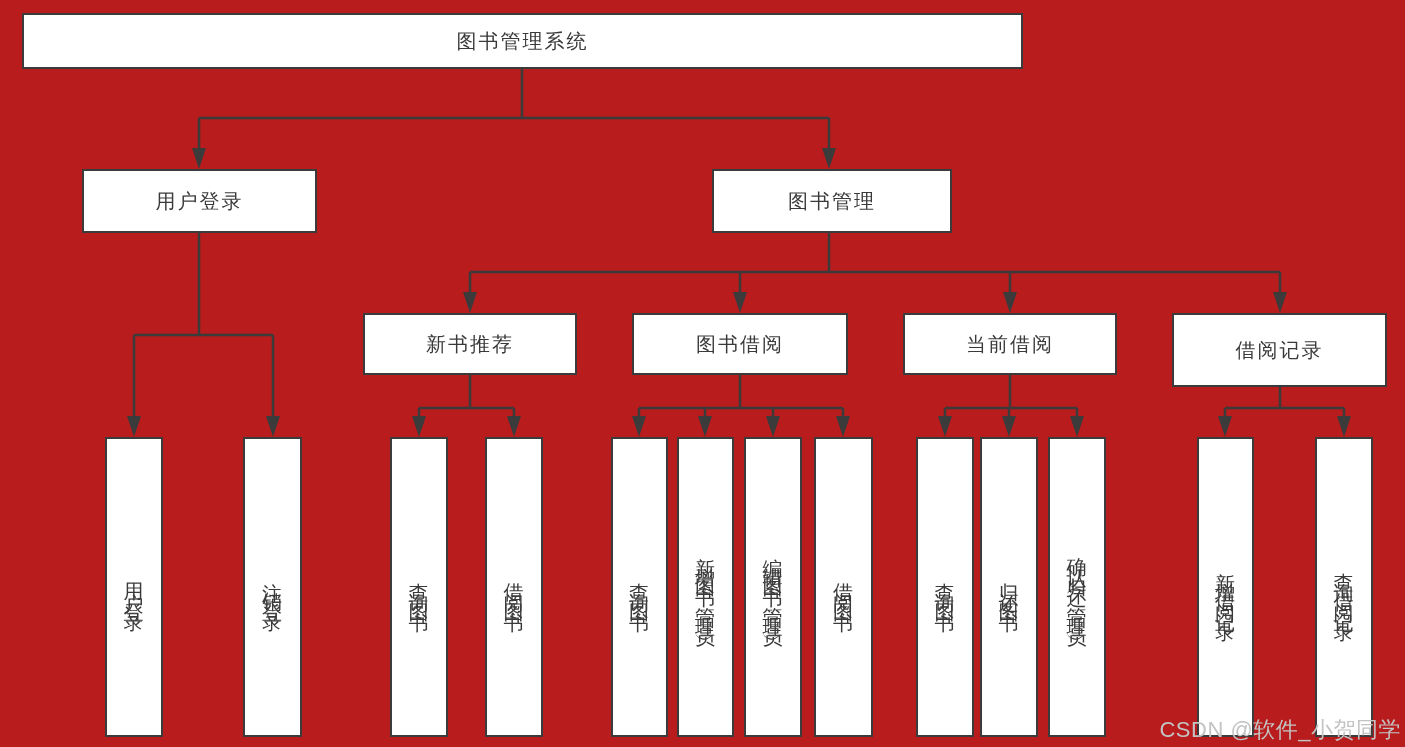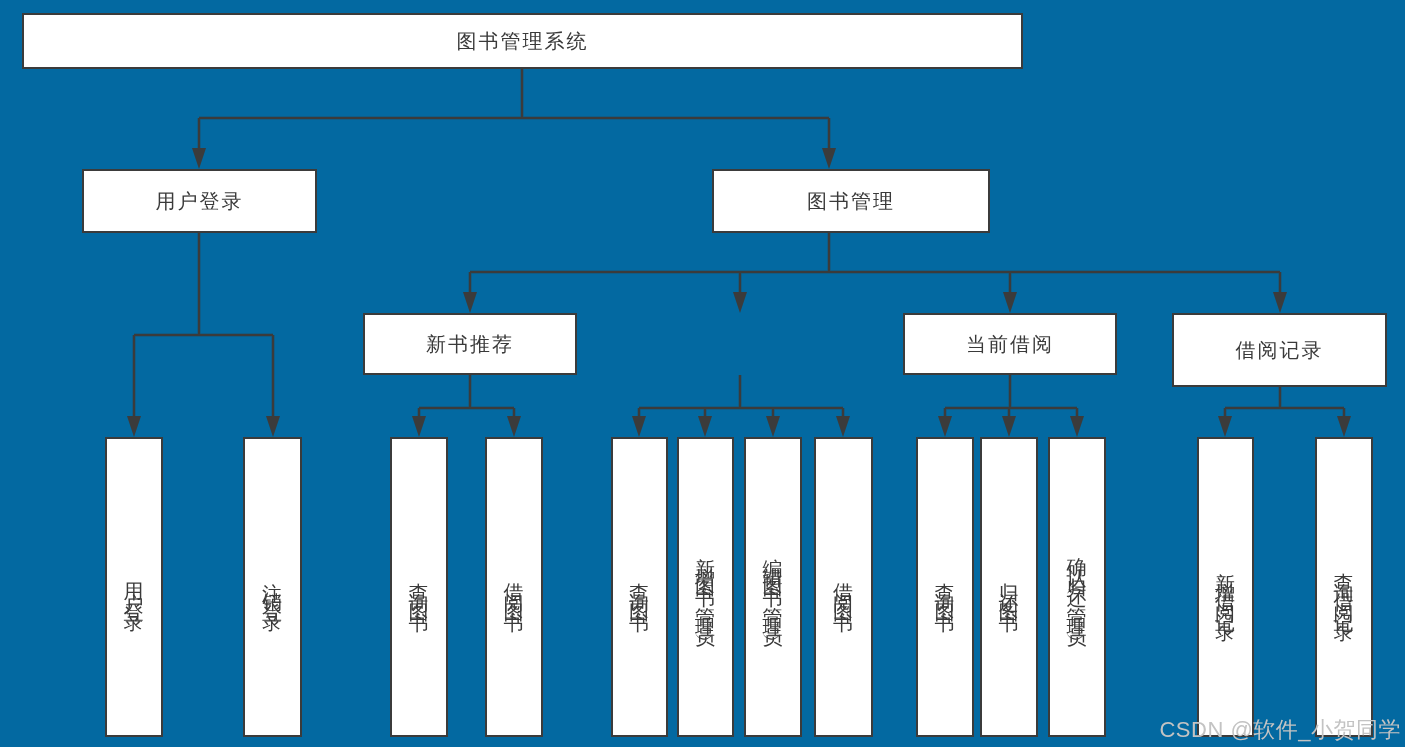--- a/index.html
+++ b/index.html
@@ -1,17 +1,17 @@
 <!DOCTYPE html>
 <html><head>
 <meta charset="utf-8">
 <style>
   html,body{margin:0;padding:0;background:#ffffff;}
   .canvas{
-    position:relative;width:1405px;height:747px;background:#0369a1;overflow:hidden;
+    position:relative;width:1405px;height:747px;background:#b91c1c;overflow:hidden;
     font-family:"Liberation Sans","DejaVu Sans",sans-serif;color:#3a3a3a;
   }
   svg.connectors{position:absolute;left:0;top:0;width:1405px;height:747px;}
   .node{
     position:absolute;background:#ffffff;border:2.5px solid #3b3b3b;box-sizing:border-box;
     display:flex;align-items:center;justify-content:center;
   }
   .node.thin{border-width:2px;}
   .h-label{font-size:20px;letter-spacing:2px;white-space:nowrap;}
   .v-node .v-label{
@@ -61,26 +61,29 @@
     </g>
   </svg>
 
   <div class="node thin" style="left:22px;top:13px;width:1001px;height:56px;">
     <span class="h-label">图书管理系统</span>
   </div>
 
   <div class="node" style="left:82px;top:169px;width:235px;height:64px;">
     <span class="h-label">用户登录</span>
   </div>
-  <div class="node" style="left:712px;top:169px;width:278px;height:64px;align-items:center;">
+  <div class="node" style="left:712px;top:169px;width:240px;height:64px;align-items:center;">
     <span class="h-label">图书管理</span>
   </div>
 
   <div class="node" style="left:363px;top:313px;width:214px;height:62px;text-align:center;">
     <span class="h-label">新书推荐</span>
+  </div>
+  <div class="node" style="left:632px;top:313px;width:216px;height:62px;">
+    <span class="h-label">图书借阅</span>
   </div>
   <div class="node" style="left:903px;top:313px;width:214px;height:62px;">
     <span class="h-label">当前借阅</span>
   </div>
   <div class="node" style="left:1172px;top:313px;width:215px;height:74px;">
     <span class="h-label">借阅记录</span>
   </div>
 
   <div class="node v-node" style="left:105px;top:437px;width:58px;height:300px;">
     <span class="v-label">用户登录</span>

